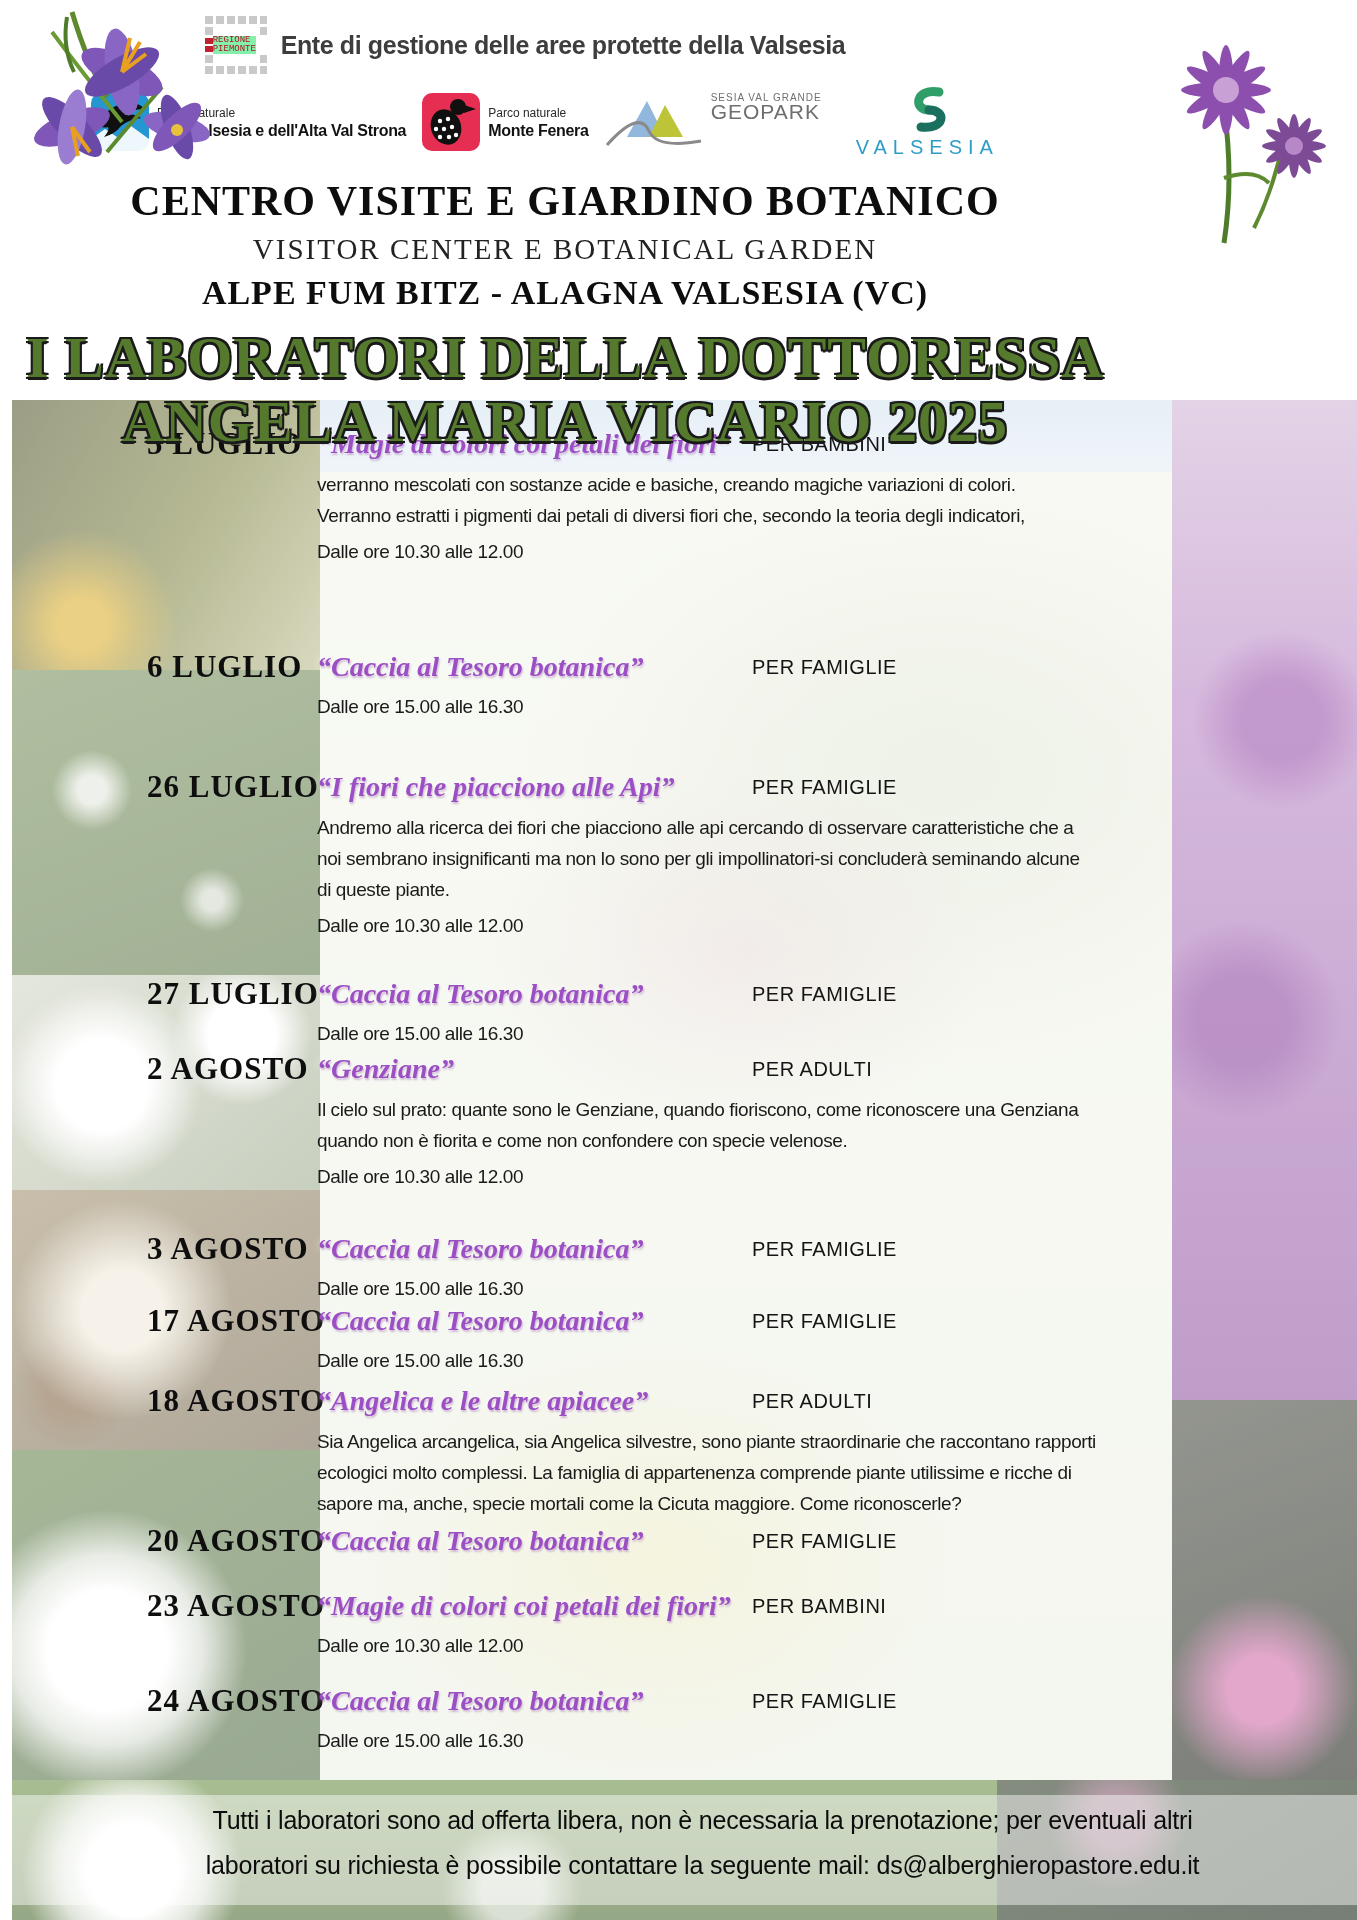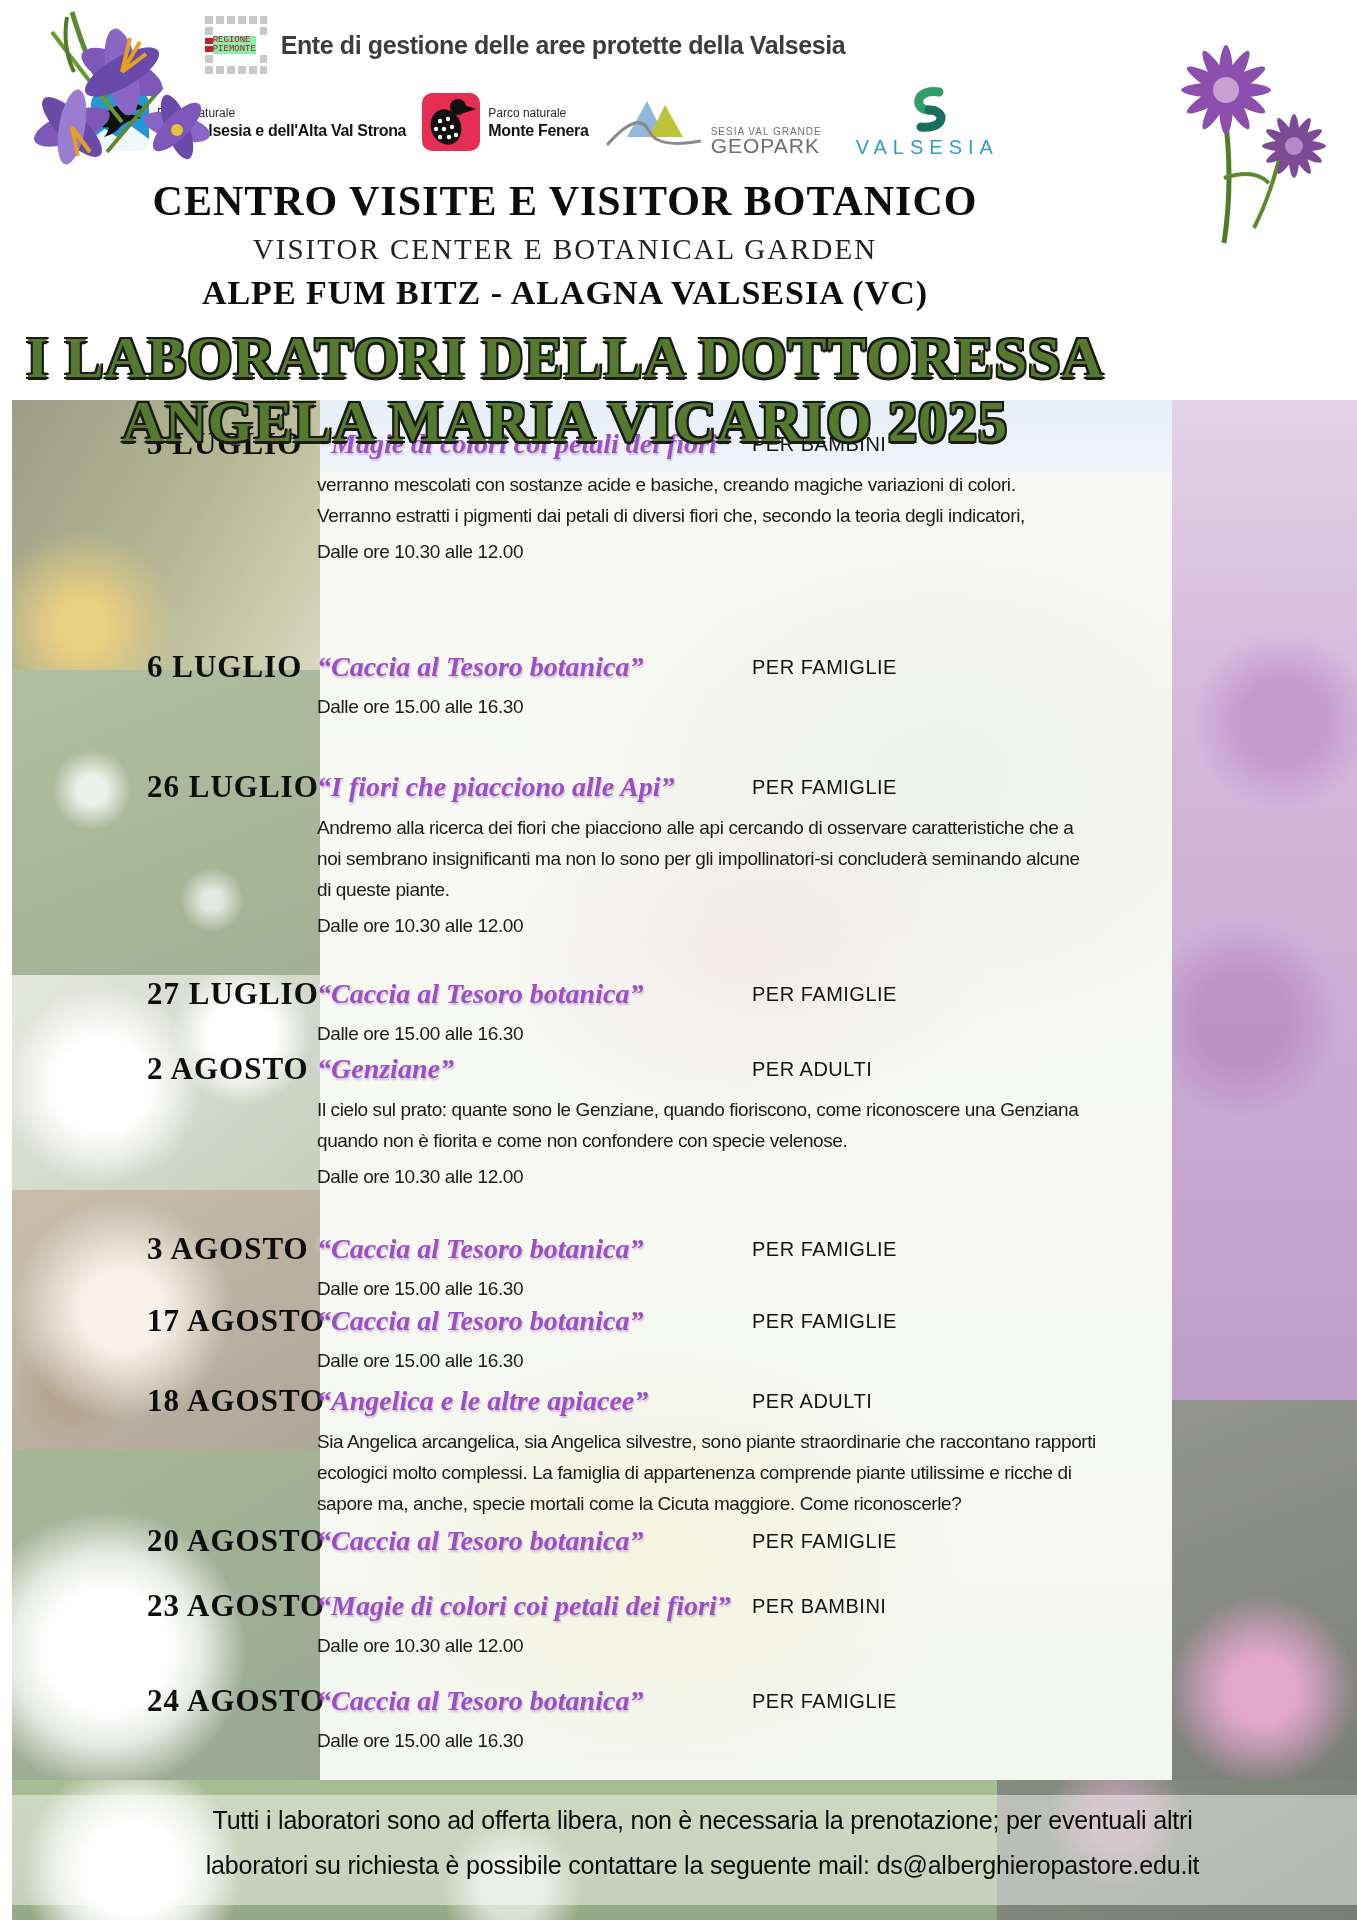--- a/index.html
+++ b/index.html
@@ -14,21 +14,21 @@
   .agency-row{display:flex;align-items:center;justify-content:center;gap:14px;margin-left:-80px;}
   .regione-logo{position:relative;width:62px;height:58px;flex:none;}
   .regione-text{position:absolute;left:8px;top:20px;text-align:left;line-height:9px;}
   .regione-text span{display:block;font-family:Liberation Mono, monospace;font-size:9px;color:#b01020;letter-spacing:0px;background:#86efac;}
   .agency-title{font-size:25px;font-weight:bold;color:#3d3d3d;letter-spacing:-0.4px;white-space:nowrap;}
   .logos-row{display:flex;align-items:center;justify-content:center;gap:16px;margin-top:10px;margin-left:-40px;}
   .park-badge{display:flex;align-items:center;gap:8px;}
   .park-text{text-align:left;line-height:17px;}
   .park-kicker{font-size:12px;color:#2a2a2a;display:block;}
   .park-name{font-size:16px;font-weight:bold;color:#121212;display:block;letter-spacing:-0.3px;white-space:nowrap;}
-  .geopark-badge{display:flex;align-items:flex-end;gap:6px;}
+  .geopark-badge{display:flex;align-items:flex-start;gap:6px;}
   .geopark-text{text-align:left;line-height:14px;}
   .geopark-kicker{font-size:10px;color:#6f6f6f;letter-spacing:1px;display:block;}
   .geopark-name{font-size:21px;color:#6f6f6f;letter-spacing:1px;display:block;}
   .valsesia-badge{display:flex;flex-direction:column;align-items:center;margin-left:18px;}
   .valsesia-name{font-size:20px;color:#2f9ec7;letter-spacing:6px;margin-top:2px;}
   .venue-title{font-family:"Liberation Serif",serif;font-weight:bold;font-size:42px;color:#0d0d0d;letter-spacing:1px;margin-top:18px;white-space:nowrap;}
   .venue-subtitle{font-family:"Liberation Serif",serif;font-size:29px;color:#222;letter-spacing:2px;margin-top:8px;white-space:nowrap;}
   .venue-location{font-family:"Liberation Serif",serif;font-weight:bold;font-size:34px;color:#0d0d0d;letter-spacing:1px;margin-top:8px;white-space:nowrap;}
   .program-title{font-family:"Liberation Serif",serif;font-weight:bold;font-size:58px;line-height:64px;margin-top:14px;
     color:var(--green,#557a2e);letter-spacing:1px;white-space:nowrap;
@@ -240,21 +240,21 @@
 
       <div class="valsesia-badge">
         <svg width="64" height="50" viewBox="0 0 64 50">
           <path d="M44 8 C20 4 18 26 34 26" stroke="#2f9e68" stroke-width="9" fill="none" stroke-linecap="round"></path>
           <path d="M34 26 C52 26 50 46 26 43" stroke="#1b6f5e" stroke-width="9" fill="none" stroke-linecap="round"></path>
         </svg>
         <span class="valsesia-name">VALSESIA</span>
       </div>
     </div>
 
-    <div class="venue-title">CENTRO VISITE E VISITOR BOTANICO</div>
+    <div class="venue-title">CENTRO VISITE E GIARDINO BOTANICO</div>
     <div class="venue-subtitle">VISITOR CENTER E  BOTANICAL GARDEN</div>
     <div class="venue-location">ALPE FUM BITZ - ALAGNA VALSESIA (VC)</div>
     <div class="program-title">I LABORATORI DELLA DOTTORESSA</div>
     <div class="program-title" style="margin-top:0;">ANGELA MARIA VICARIO 2025</div>
   </div>
 </div>
 
 <div class="content">
   <div class="bg">
     <div class="bgL1"></div>

